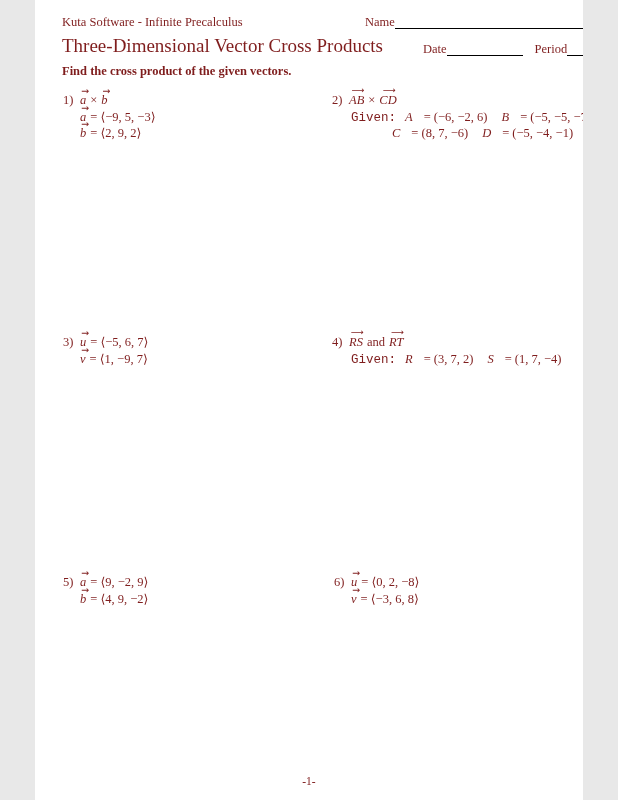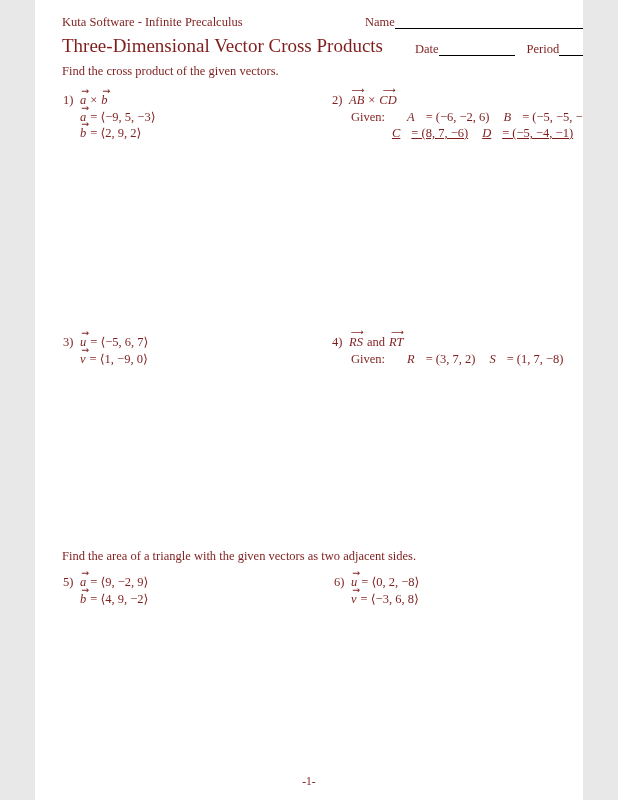--- a/index.html
+++ b/index.html
@@ -20,53 +20,53 @@
   .title {
     position: absolute; left: 27px; top: 37px;
     font-size: 19px; line-height: 18px; white-space: nowrap;
   }
   .name-row {
     position: absolute; left: 330px; top: 15px; width: 241px;
     display: flex; align-items: flex-end;
     font-size: 12.5px; line-height: 13px;
   }
   .date-row {
-    position: absolute; left: 380px; top: 42px;
+    position: absolute; left: 388px; top: 42px;
     display: flex; align-items: flex-end;
     font-size: 12.5px; line-height: 13px; text-align: center;
   }
   .field-label { white-space: nowrap; }
   .blank { border-bottom: 1px solid #000; height: 13px; }
   .name-blank { flex: 1; }
   .date-blank { width: 76px; }
   .period-label { margin-left: 12px; }
   .period-blank { width: 30px; }
   .instruction {
     position: absolute; left: 27px;
-    font-size: 12.5px; font-weight: normal; line-height: 14px; white-space: nowrap;
+    font-size: 12.5px; font-weight: bold; line-height: 14px; white-space: nowrap;
   }
   .problem { position: absolute; font-size: 12.5px; }
   .p-line { height: 16.5px; line-height: 16.5px; white-space: nowrap; }
   .p-num { display: inline-block; width: 17px; }
   .indent { padding-left: 17px; }
   .indent-given { padding-left: 19px; }
-  .indent-points { padding-left: 60px; text-decoration: underline; }
+  .indent-points { padding-left: 60px; }
   .vec { position: relative; display: inline-block; }
   .vec .vl { font-style: italic; }
   .arr {
     position: absolute; left: 1px; right: -2px; top: -6px;
     height: 9px; line-height: 9px; text-align: center;
     font-size: 9.5px; font-style: normal;
     font-family: "DejaVu Sans", sans-serif;
     pointer-events: none;
   }
   .arr-long { font-size: 9px; left: 0; right: -3px; top: -6.5px; }
   .op { margin: 0 4px; }
   .val { margin-left: 4px; }
-  .given-label { margin-right: 22px; }
+  .given-label { margin-right: 9px; font-family: Liberation Mono, monospace; }
   .pt { margin-right: 14px; }
   .pt-name { font-style: italic; }
   .pt-val { margin-left: 11px; }
   .footer {
     position: absolute; left: 0; right: 0; top: 775px;
     text-align: center; font-size: 11.5px; line-height: 12px;
   }
 </style>
 </head>
 <body>
@@ -114,34 +114,33 @@
       <span class="pt"><span class="pt-name">C</span><span class="pt-val">= (8, 7, −6)</span></span><span class="pt"><span class="pt-name">D</span><span class="pt-val">= (−5, −4, −1)</span></span>
     </div>
   </div>
 
 
   <div class="problem" style="left:28px; top:334px">
     <div class="p-line">
       <span class="p-num">3)</span><span class="vec"><span class="arr">→</span><span class="vl">u</span></span><span class="val">= ⟨−5, 6, 7⟩</span>
     </div>
     <div class="p-line indent">
-      <span class="vec"><span class="arr">→</span><span class="vl">v</span></span><span class="val">= ⟨1, −9, 0⟩</span>
+      <span class="vec"><span class="arr">→</span><span class="vl">v</span></span><span class="val">= ⟨1, −9, 7⟩</span>
     </div>
   </div>
 
   <div class="problem" style="left:297px; top:334px">
     <div class="p-line">
       <span class="p-num">4)</span><span class="vec"><span class="arr arr-long">⟶</span><span class="vl">RS</span></span><span class="op">and</span><span class="vec"><span class="arr arr-long">⟶</span><span class="vl">RT</span></span>
     </div>
     <div class="p-line indent-given">
-      <span class="given-label">Given:</span><span class="pt"><span class="pt-name">R</span><span class="pt-val">= (3, 7, 2)</span></span><span class="pt"><span class="pt-name">S</span><span class="pt-val">= (1, 7, −8)</span></span>
+      <span class="given-label">Given:</span><span class="pt"><span class="pt-name">R</span><span class="pt-val">= (3, 7, 2)</span></span><span class="pt"><span class="pt-name">S</span><span class="pt-val">= (1, 7, −4)</span></span>
     </div>
   </div>
 
-  <div class="instruction" style="top:549px">Find the area of a triangle with the given vectors as two adjacent sides.</div>
 
   <div class="problem" style="left:28px; top:574px">
     <div class="p-line">
       <span class="p-num">5)</span><span class="vec"><span class="arr">→</span><span class="vl">a</span></span><span class="val">= ⟨9, −2, 9⟩</span>
     </div>
     <div class="p-line indent">
       <span class="vec"><span class="arr">→</span><span class="vl">b</span></span><span class="val">= ⟨4, 9, −2⟩</span>
     </div>
   </div>
 

